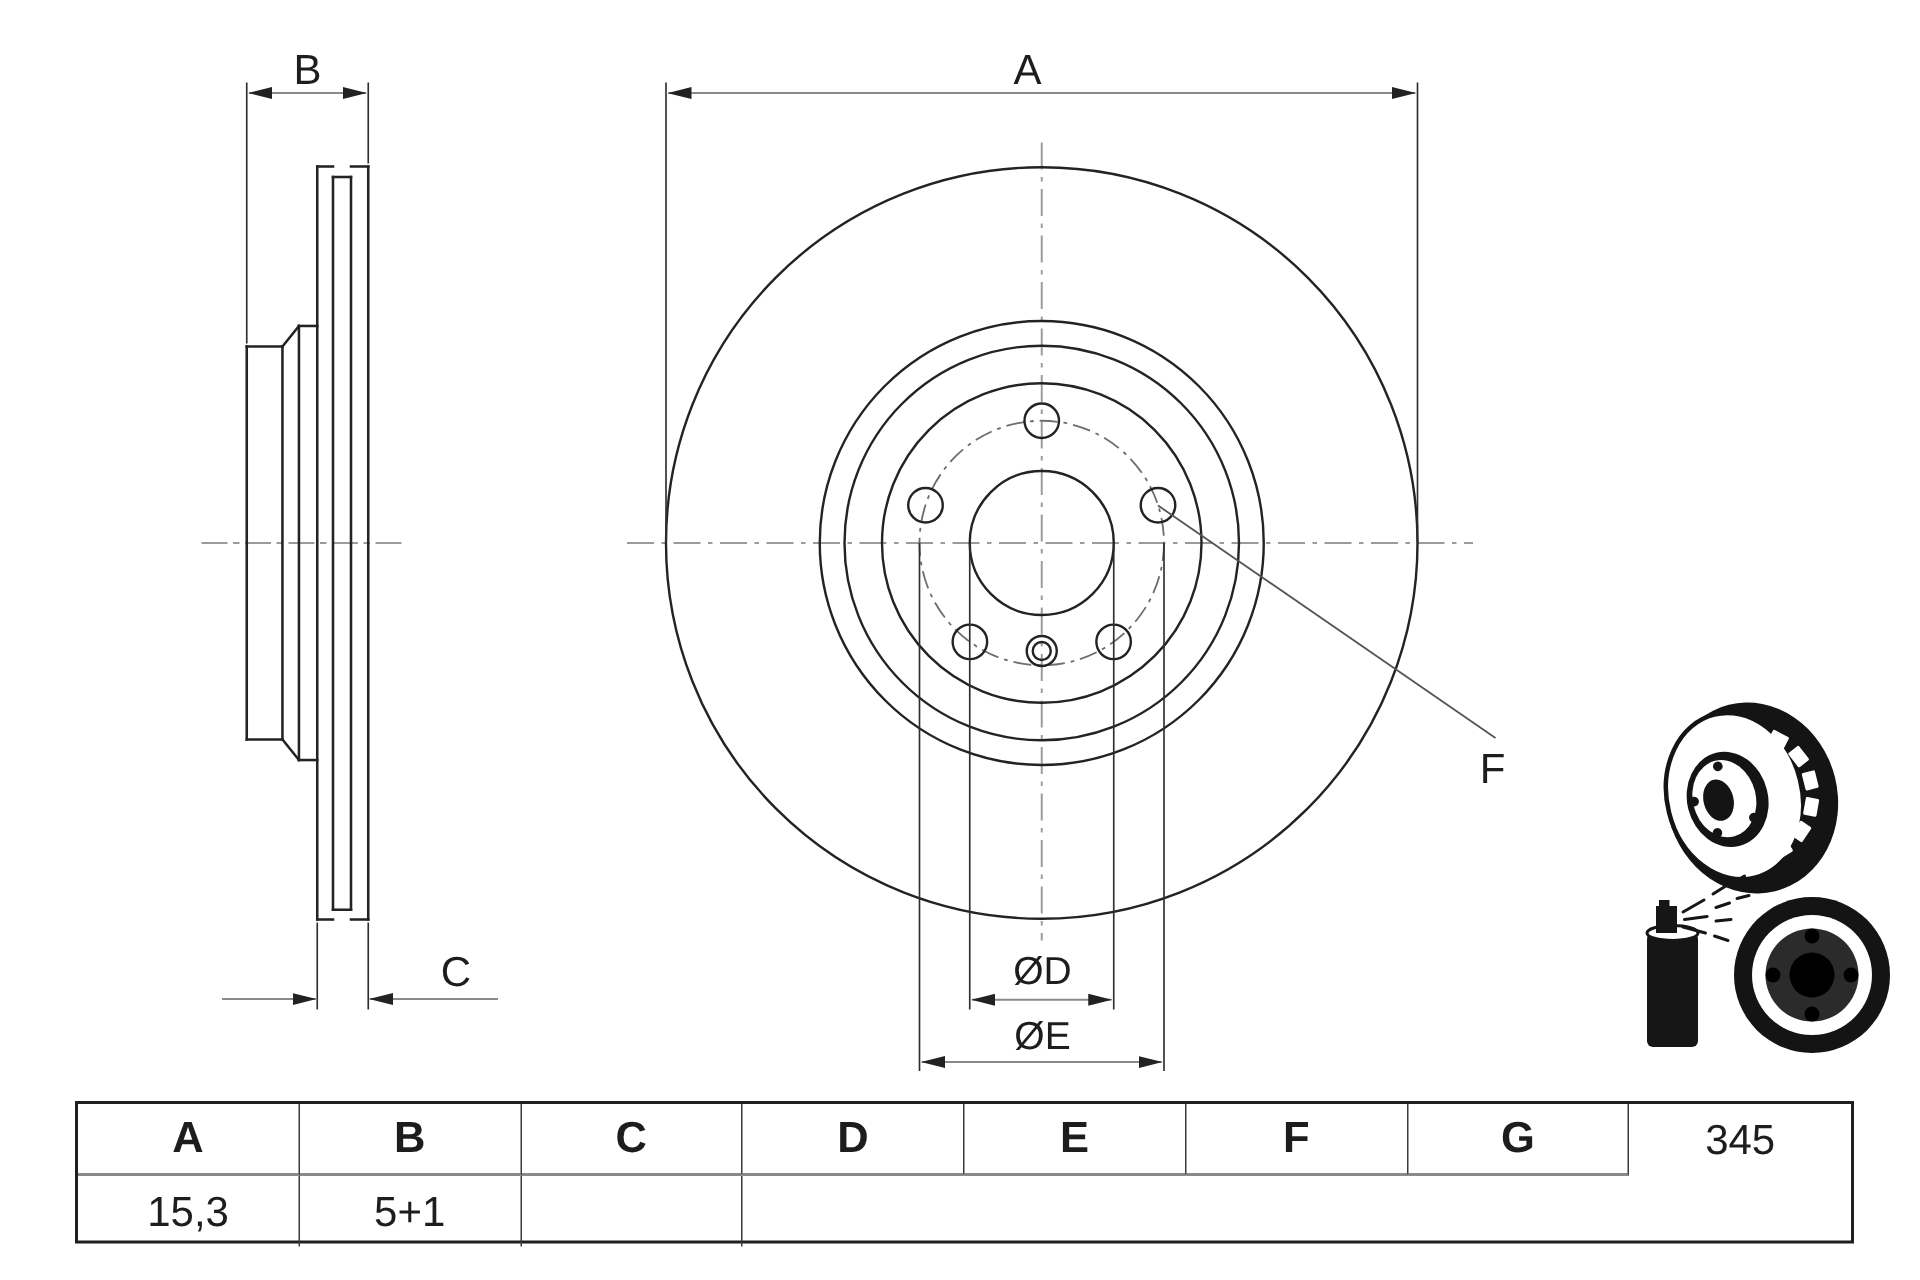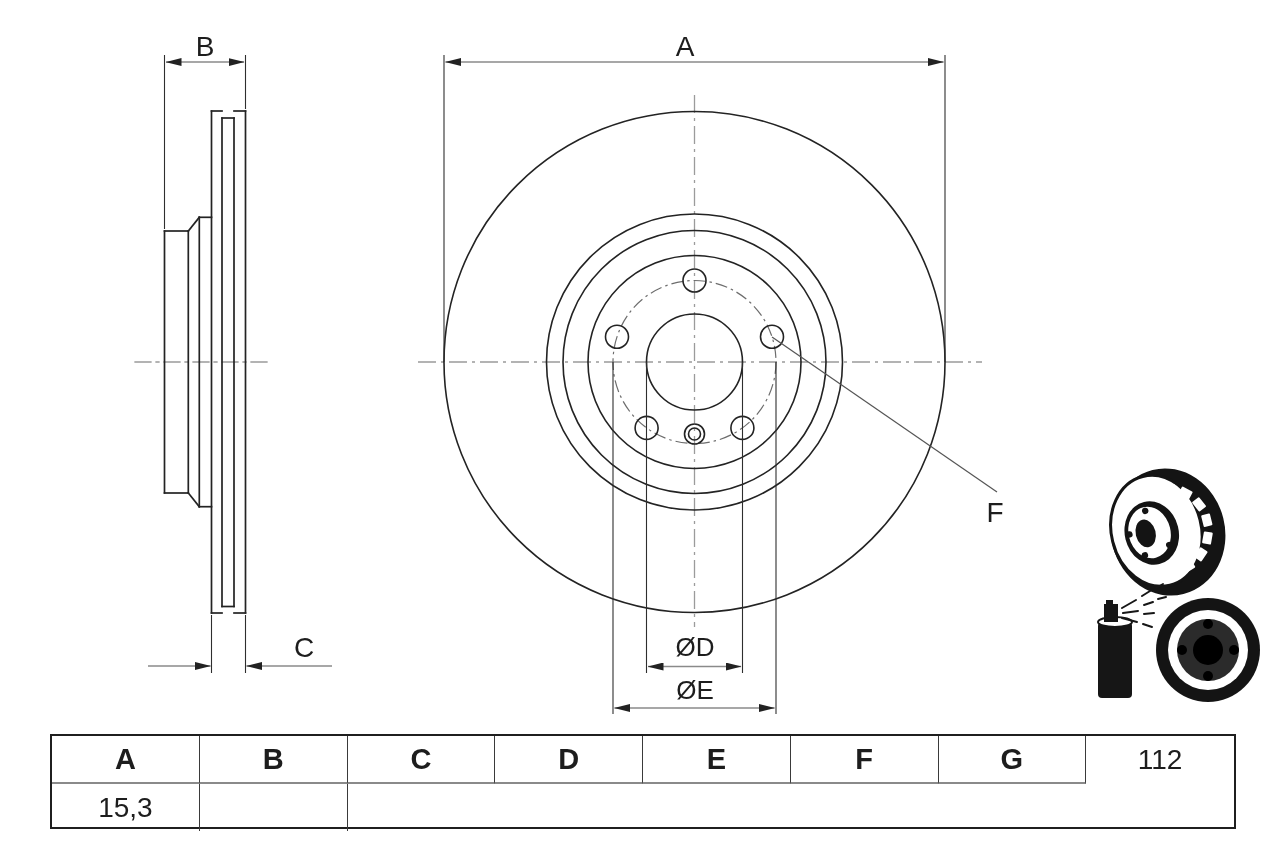--- a/index.html
+++ b/index.html
@@ -192,18 +192,19 @@
   </svg>
 
   <div id="spec-table">
     <div class="cell th">A</div>
     <div class="cell th">B</div>
     <div class="cell th">C</div>
     <div class="cell th">D</div>
     <div class="cell th">E</div>
     <div class="cell th">F</div>
     <div class="cell th">G</div>
-    <div class="cell">112</div>
+    <div class="cell">345</div>
     <div class="cell">15,3</div>
+    <div class="cell">5+1</div>
     <div class="cell"></div>
   </div>
 
 </div>
 
 </body></html>

